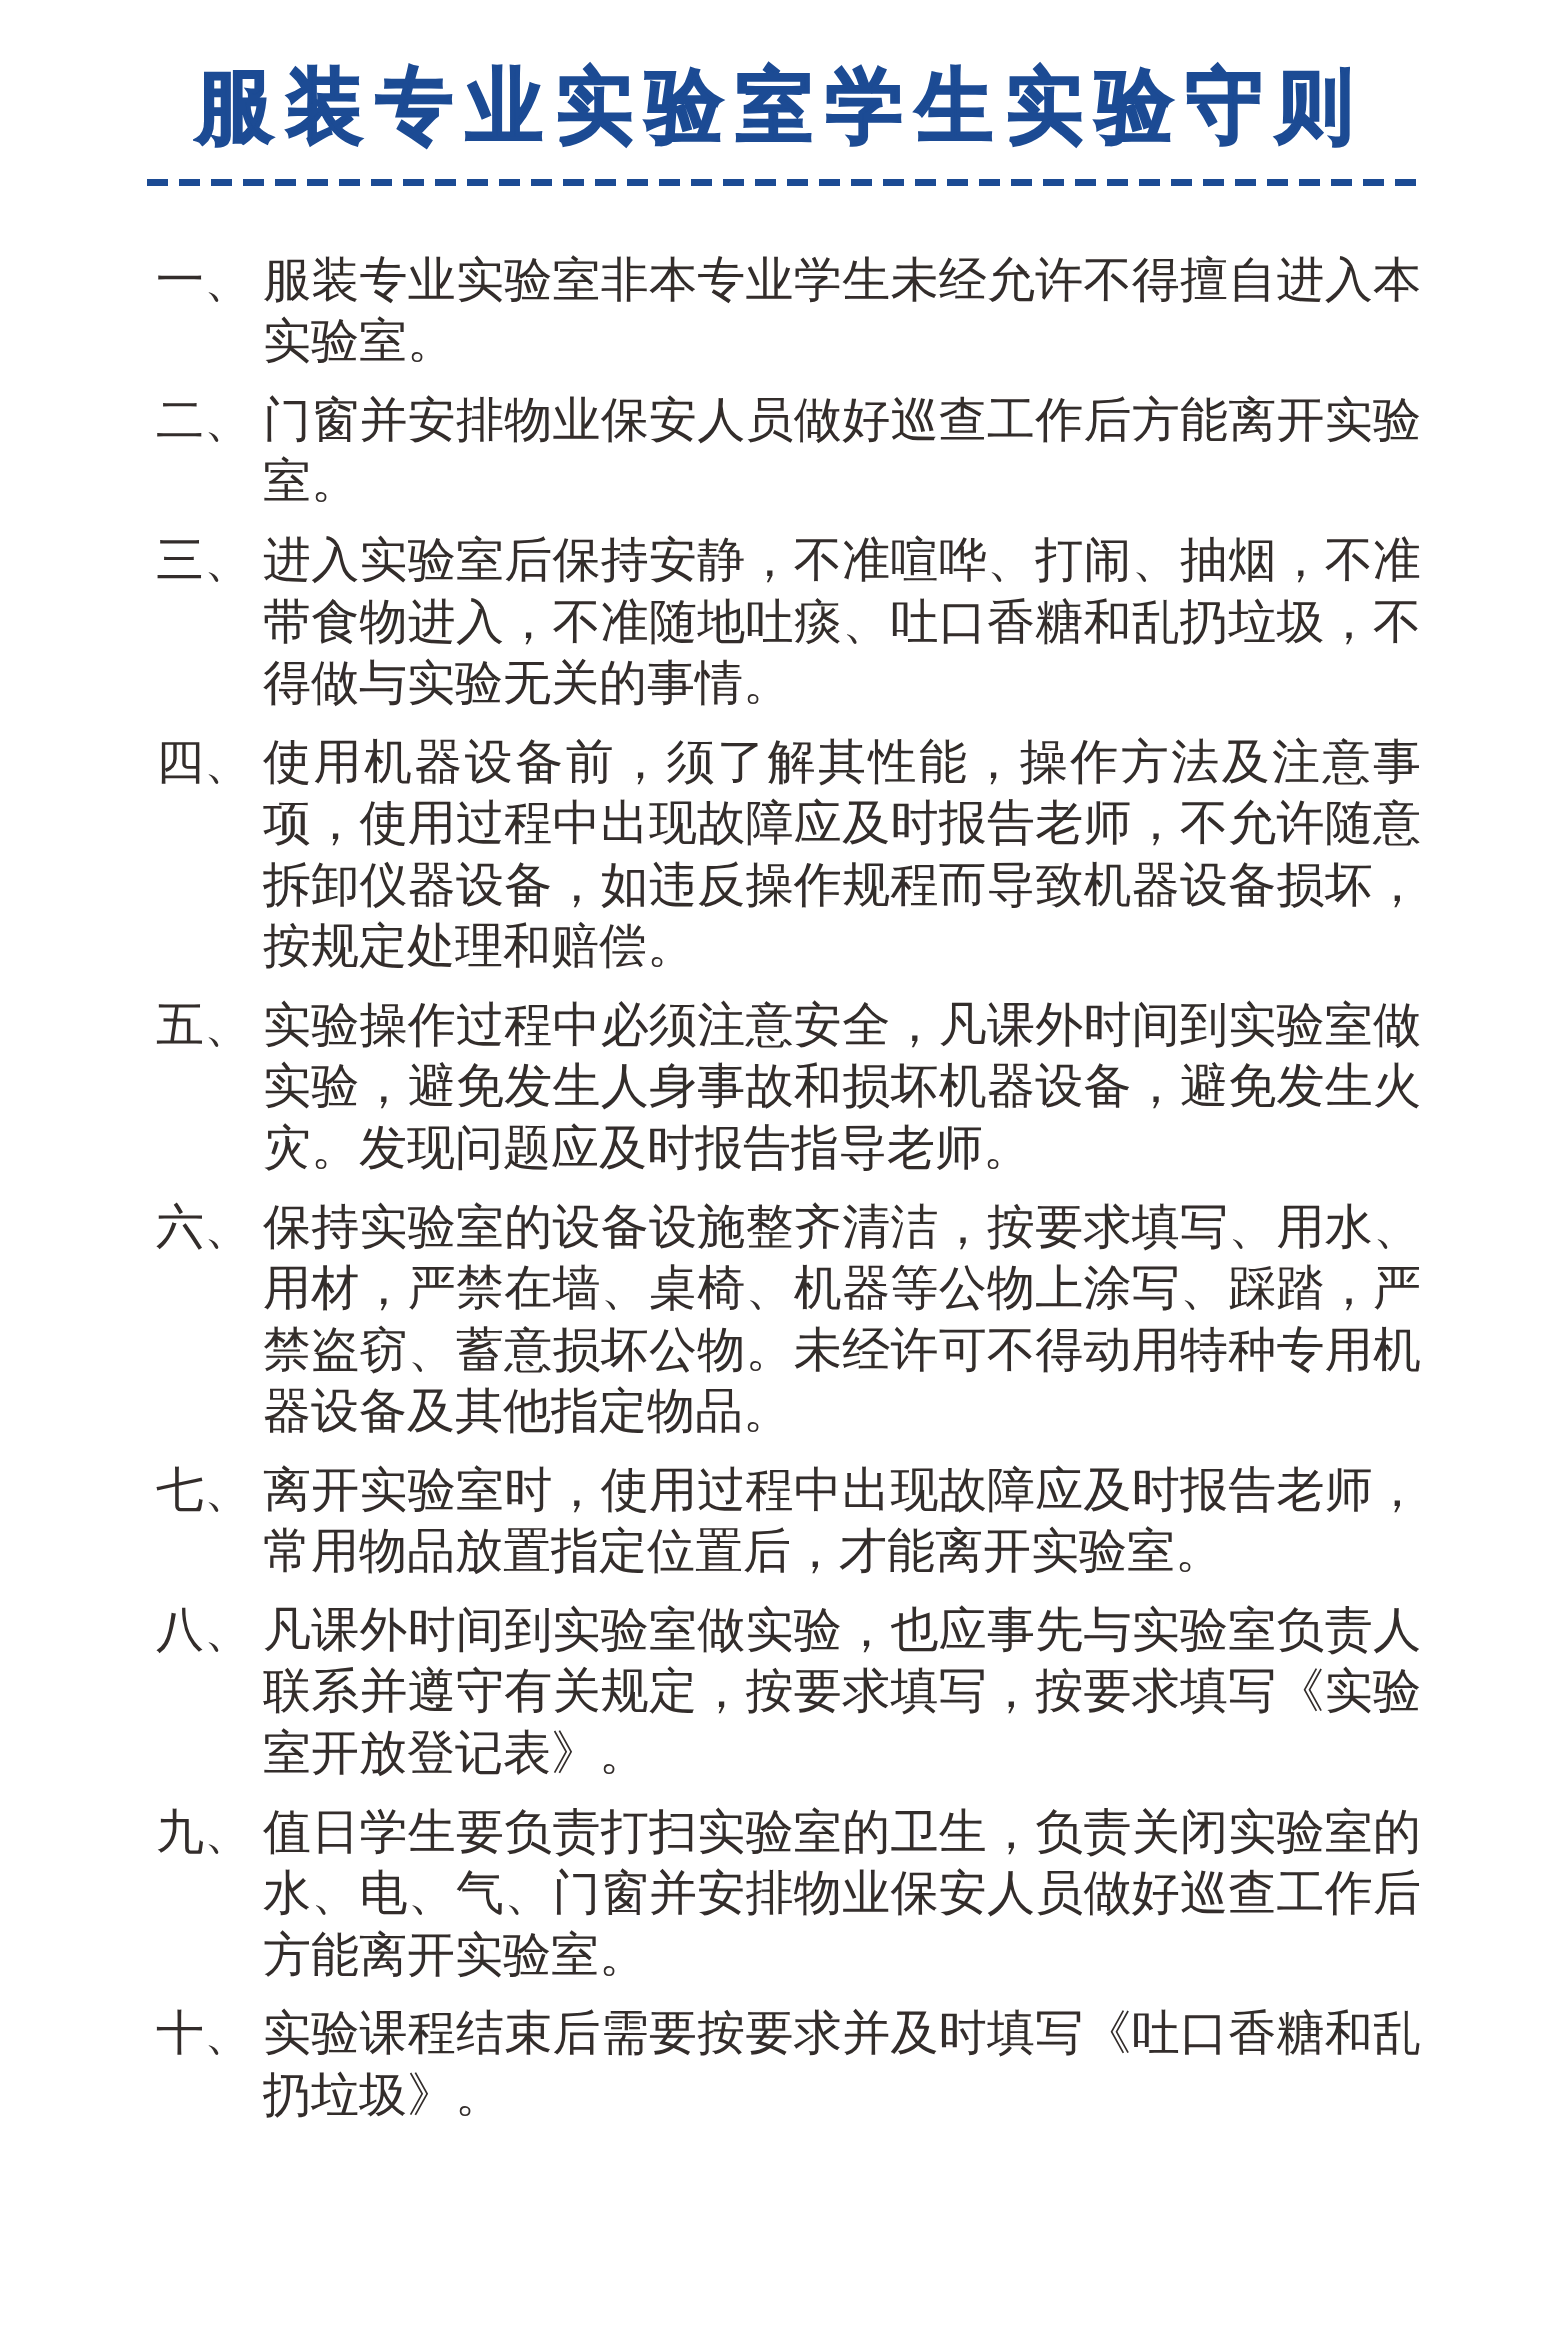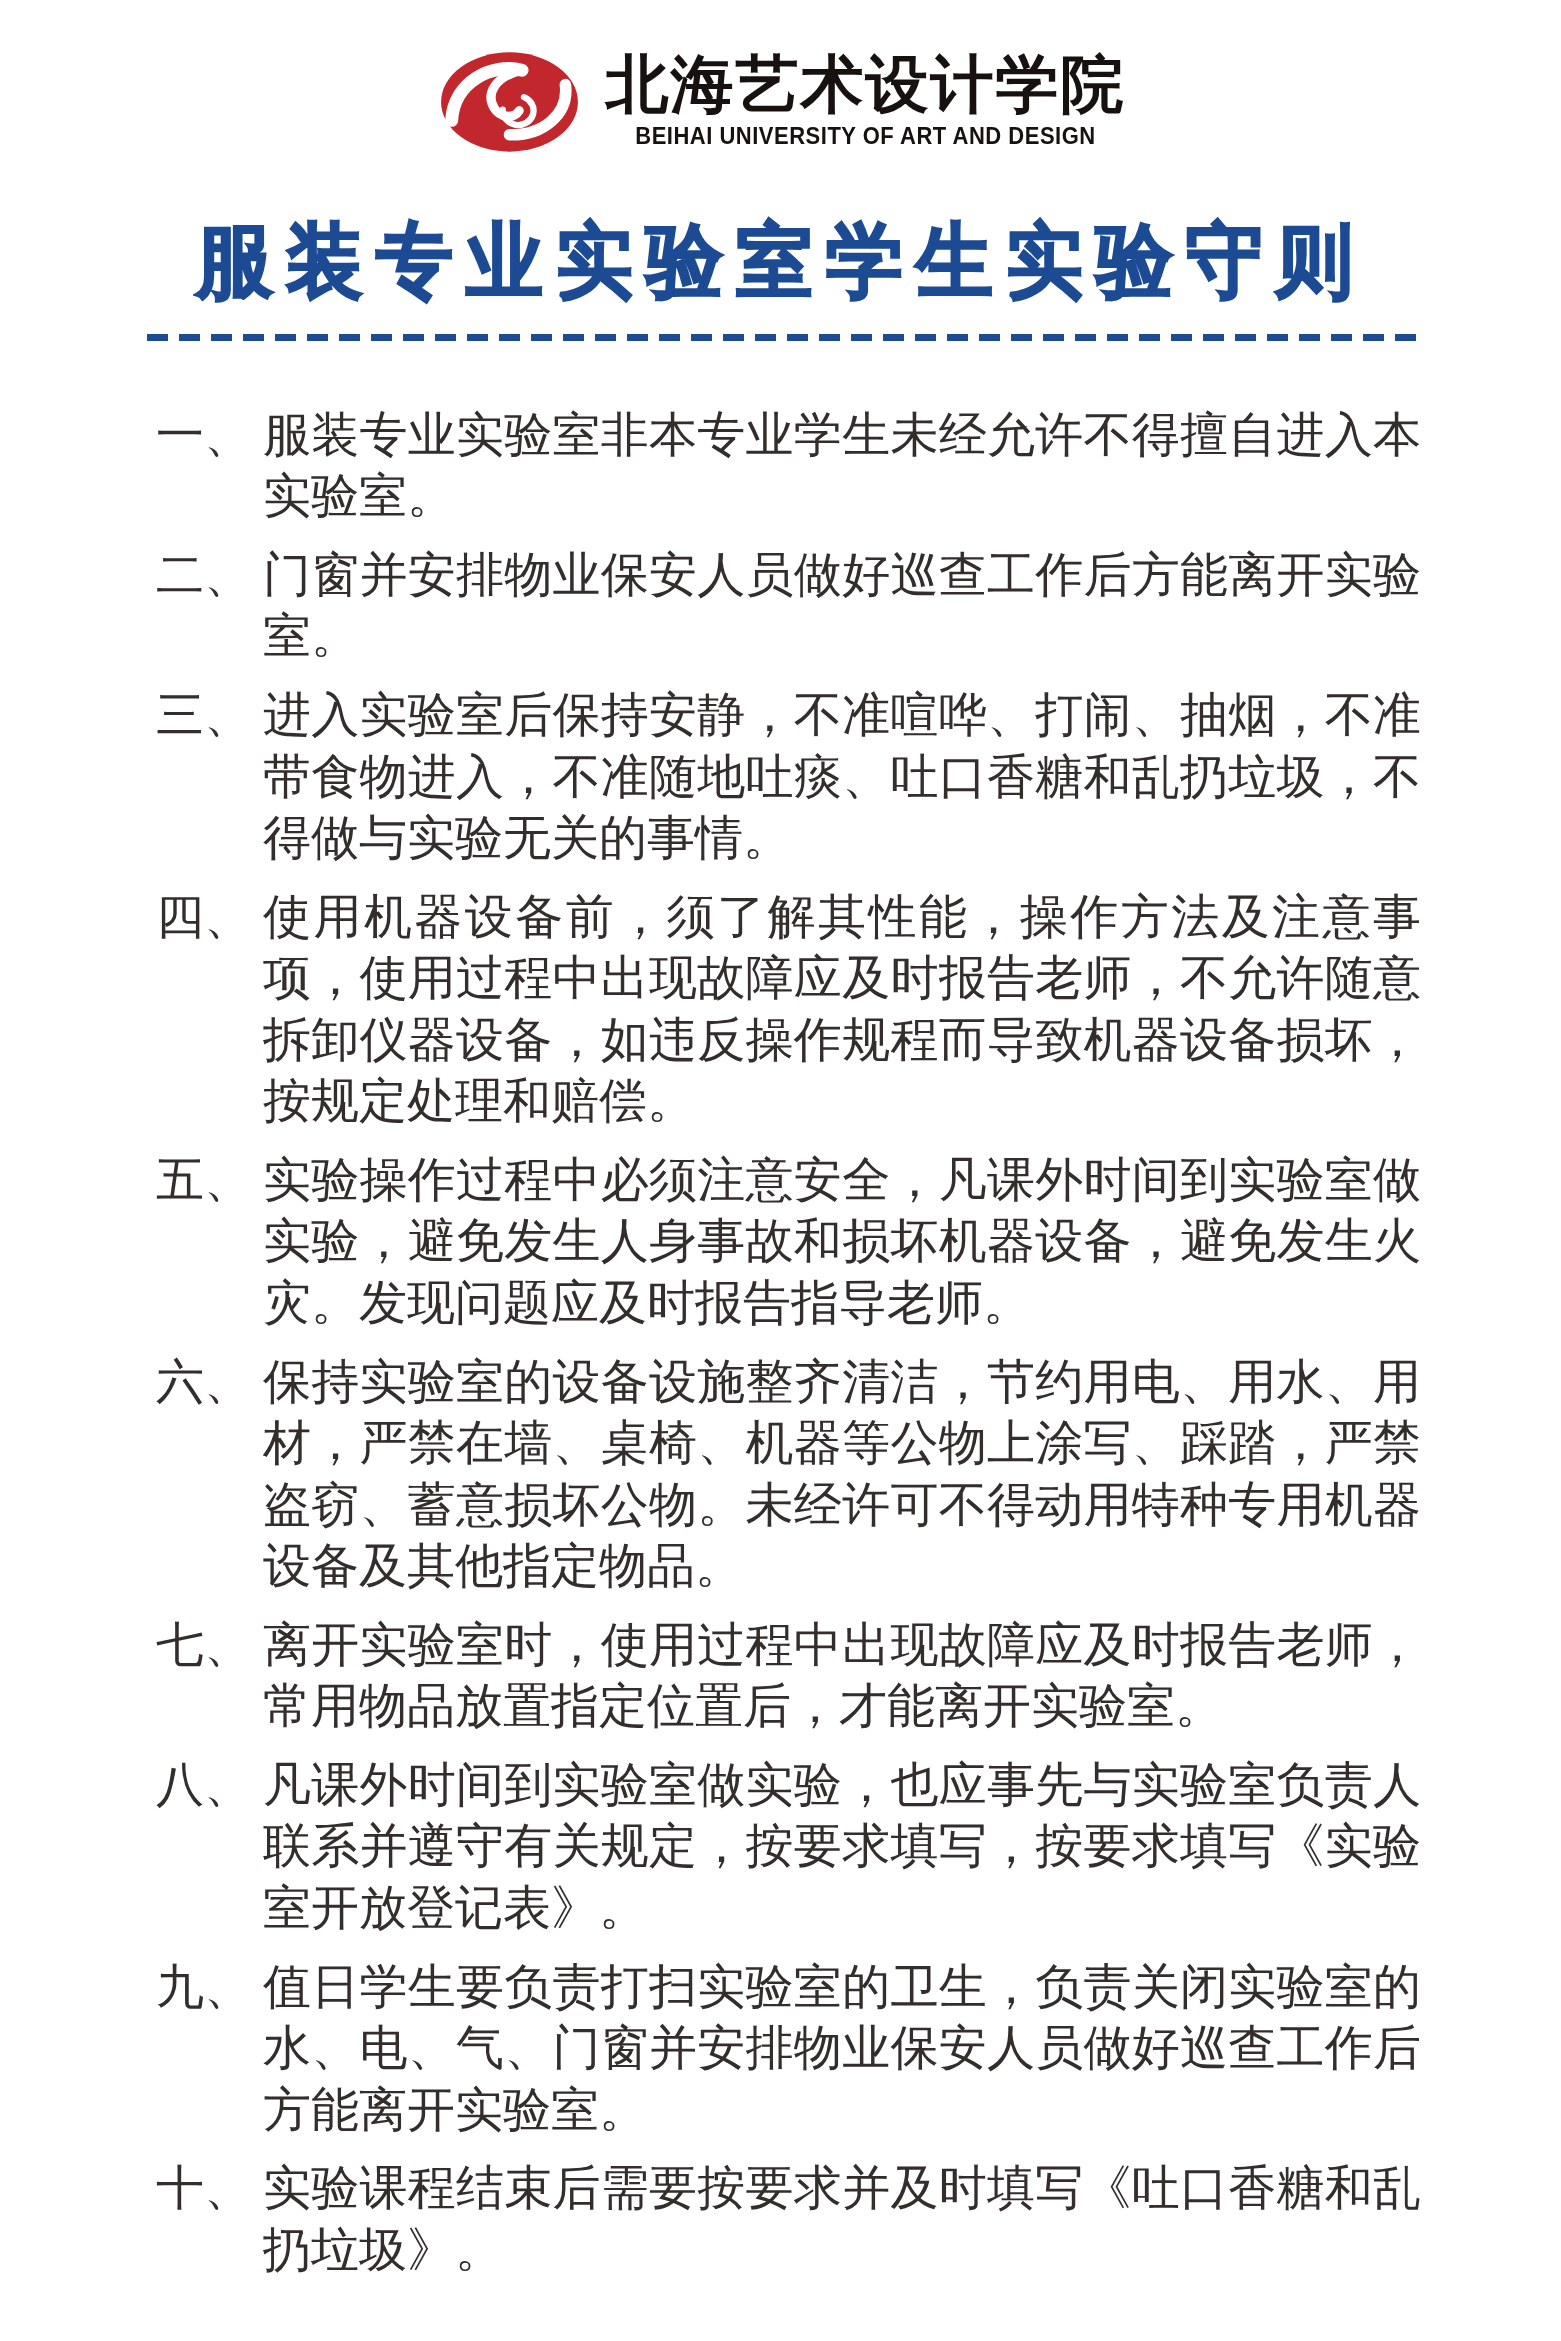--- a/index.html
+++ b/index.html
@@ -101,36 +101,20 @@
     flex: 1 1 auto;
     text-align: justify;
     text-justify: inter-character;
   }
 </style>
 </head>
 <body>
 
 <div class="page">
 
-  <div class="header">
-    <svg class="logo-swirl" viewBox="0 0 300 220" aria-hidden="true">
-      <ellipse cx="150" cy="110" rx="142" ry="103" fill="#c1272d"></ellipse>
-
-      <path d="M 30 148 C 34 68 114 28 176 44" fill="none" stroke="#ffffff" stroke-width="27" stroke-linecap="round"></path>
-      <path d="M 176 44 C 122 56 100 92 118 122 C 130 142 158 146 170 128" fill="none" stroke="#ffffff" stroke-width="19" stroke-linecap="round"></path>
-
-      <path d="M 266 74 C 274 136 218 180 150 178" fill="none" stroke="#ffffff" stroke-width="24" stroke-linecap="round"></path>
-
-      <path d="M 180 100 A 32 30 0 1 1 136 126" fill="none" stroke="#ffffff" stroke-width="13" stroke-linecap="round"></path>
-    </svg>
-    <div class="brand-col">
-      <div class="brand-cn">北海艺术设计学院</div>
-      <div class="brand-en">BEIHAI UNIVERSITY OF ART AND DESIGN</div>
-    </div>
-  </div>
 
   <h1 class="doc-title">服装专业实验室学生实验守则</h1>
 
   <div class="divider"></div>
 
   <div class="rules">
 
     <div class="rule">
       <span class="rule-num">一、</span>
       <span class="rule-text">服装专业实验室非本专业学生未经允许不得擅自进入本实验室。</span>
@@ -151,21 +135,21 @@
       <span class="rule-text">使用机器设备前，须了解其性能，操作方法及注意事项，使用过程中出现故障应及时报告老师，不允许随意拆卸仪器设备，如违反操作规程而导致机器设备损坏，按规定处理和赔偿。</span>
     </div>
 
     <div class="rule">
       <span class="rule-num">五、</span>
       <span class="rule-text">实验操作过程中必须注意安全，凡课外时间到实验室做实验，避免发生人身事故和损坏机器设备，避免发生火灾。发现问题应及时报告指导老师。</span>
     </div>
 
     <div class="rule">
       <span class="rule-num">六、</span>
-      <span class="rule-text">保持实验室的设备设施整齐清洁，节约用电、用水、用材，严禁在墙、桌椅、机器等公物上涂写、踩踏，严禁盗窃、蓄意损坏公物。未经许可不得动用特种专用机器设备及其他指定物品。</span>
+      <span class="rule-text">保持实验室的设备设施整齐清洁，按要求填写、用水、用材，严禁在墙、桌椅、机器等公物上涂写、踩踏，严禁盗窃、蓄意损坏公物。未经许可不得动用特种专用机器设备及其他指定物品。</span>
     </div>
 
     <div class="rule">
       <span class="rule-num">七、</span>
       <span class="rule-text">离开实验室时，使用过程中出现故障应及时报告老师，常用物品放置指定位置后，才能离开实验室。</span>
     </div>
 
     <div class="rule">
       <span class="rule-num">八、</span>
       <span class="rule-text">凡课外时间到实验室做实验，也应事先与实验室负责人联系并遵守有关规定，按要求填写，按要求填写《实验室开放登记表》。</span>

